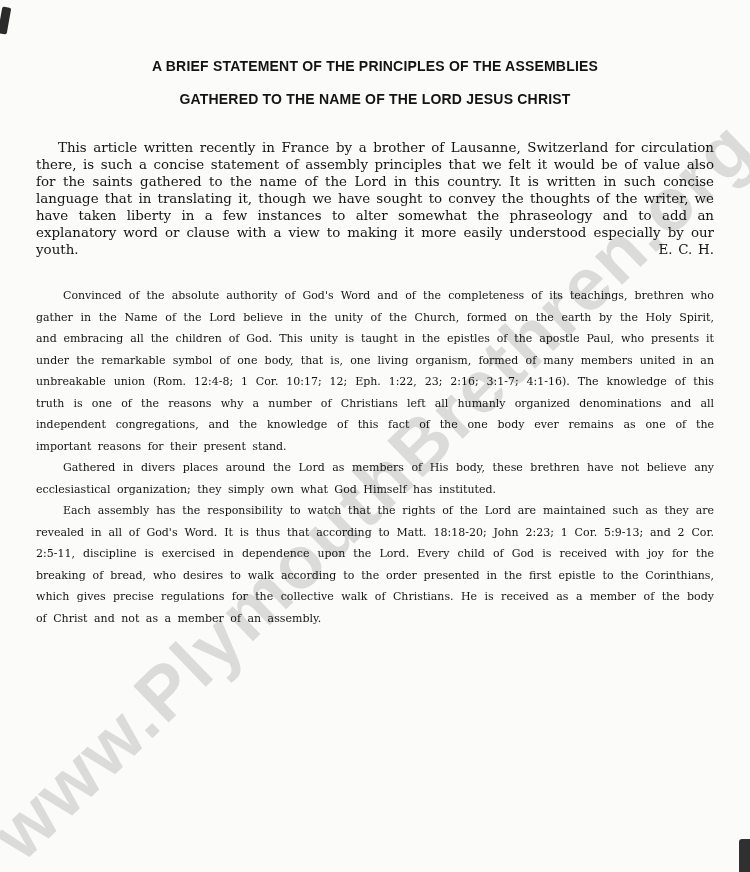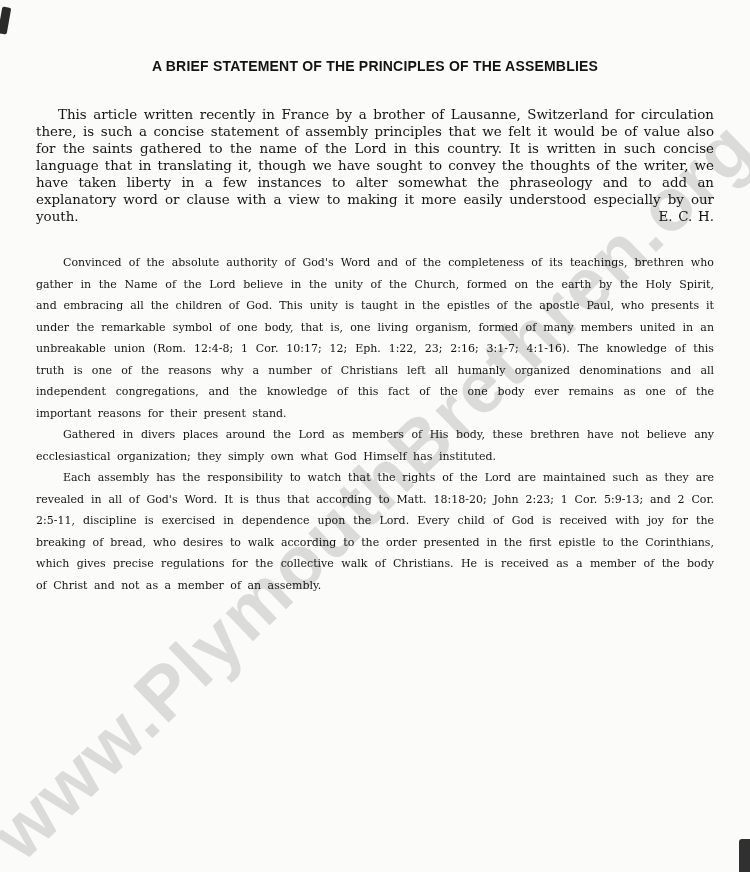--- a/index.html
+++ b/index.html
@@ -103,20 +103,21 @@
 
   <div class="watermark">www.PlymouthBrethren.org</div>
 
   <div class="artifact-tl"></div>
   <div class="artifact-br"></div>
 
   <div class="content">
 
     <div class="title">
       <div>A BRIEF STATEMENT OF THE PRINCIPLES OF THE ASSEMBLIES</div>
+      <div>GATHERED TO THE NAME OF THE LORD JESUS CHRIST</div>
     </div>
 
     <div class="intro">
       <p class="intro-body">This article written recently in France by a brother of Lausanne, Switzerland for circulation there, is such a concise statement of assembly principles that we felt it would be of value also for the saints gathered to the name of the Lord in this country. It is written in such concise language that in translating it, though we have sought to convey the thoughts of the writer, we have taken liberty in a few instances to alter somewhat the phraseology and to add an explanatory word or clause with a view to making it more easily understood especially by our</p>
       <div class="intro-last">
         <span>youth.</span>
         <span>E. C. H.</span>
       </div>
     </div>
 

